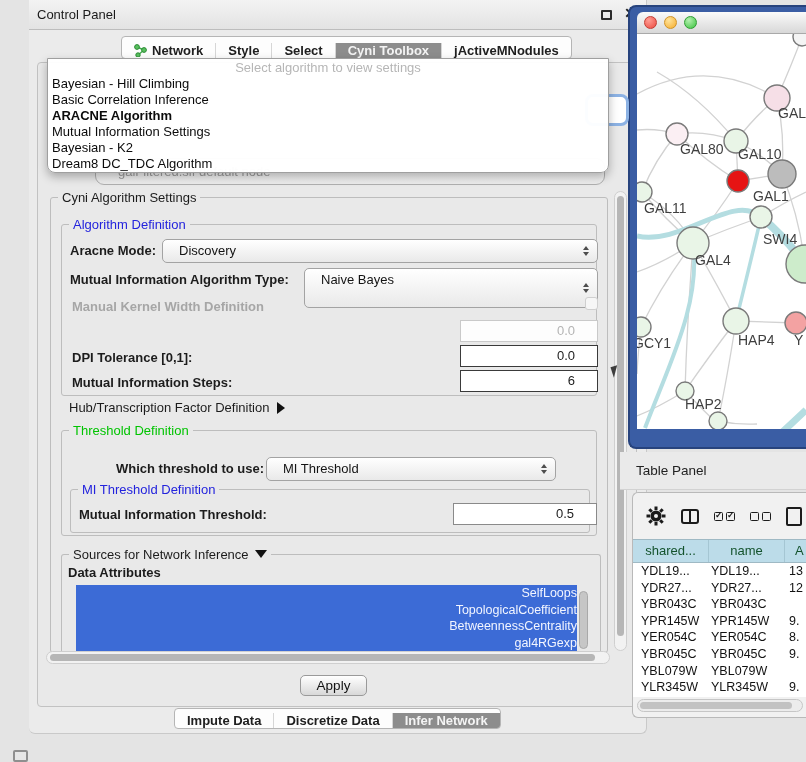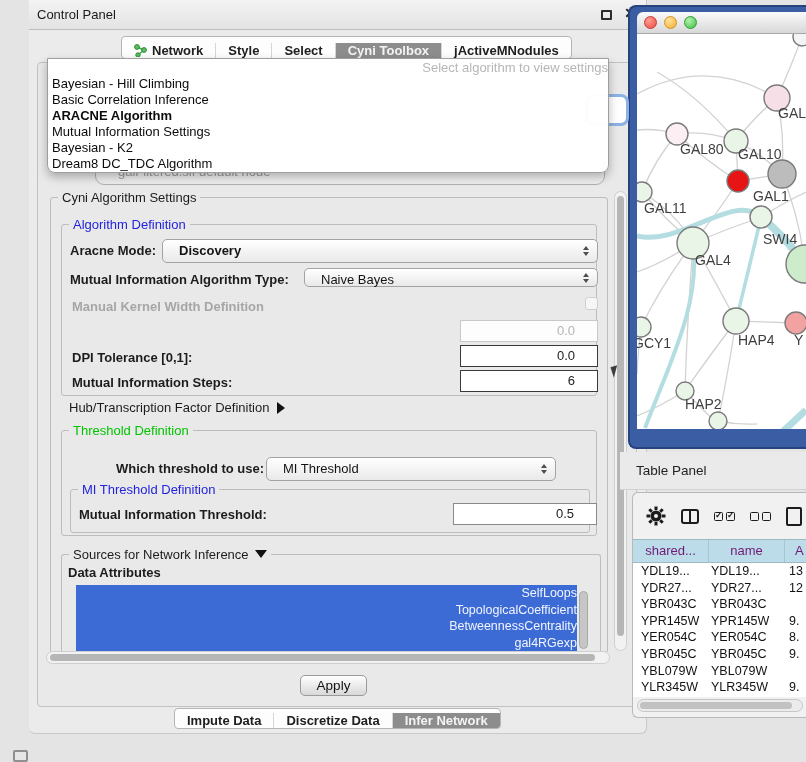--- a/index.html
+++ b/index.html
@@ -75,21 +75,21 @@
   .scroll-thumb { position:absolute; background:#b6b6b6; border-radius:6px; }
 
   .apply-btn { position:absolute; left:262px; top:612px; width:67px; height:21px;
         background:linear-gradient(#ffffff,#d8d8d8); border:1px solid #9a9a9a;
         border-radius:5px; text-align:center; line-height:19px; font-size:13.5px; color:#111; }
 
   
   .dropdown { left:18px; top:58px; width:562px; height:115px; z-index:6;
         background:rgba(255,255,255,0.97); border:1px solid #9f9f9f;
         border-radius:0 0 8px 8px; box-shadow:0 4px 10px rgba(0,0,0,0.28); }
-  .dd-prompt { text-align:right; color:#b6b6b6; font-size:13px; height:17px; line-height:17px; }
+  .dd-prompt { text-align:center; color:#b6b6b6; font-size:13px; height:17px; line-height:17px; }
   .dd-item { padding-left:4px; font-size:13px; height:16px; line-height:16px; color:#0b0b0b; white-space:nowrap; }
   .dd-item.bold { font-weight:bold; }
 
   .ghost-combo { left:66px; top:158px; width:510px; height:27px; z-index:2;
         background:linear-gradient(#fbfbfb,#ececec); border:1px solid #b0b0b0;
         border-radius:9px; color:#9c9c9c; line-height:25px; padding-left:22px; }
   .ghost-focus { left:556px; top:94px; width:44px; height:32px; z-index:2;
         background:#fff; border:3px solid #8cb2e4; border-radius:8px; }
 
   
@@ -114,21 +114,21 @@
         display:flex; align-items:center; gap:15px; padding-left:13px; }
   .icon-split { width:18px; height:15px; border:2px solid #1c1c1c; border-radius:3px; position:relative; }
   .icon-split::after { content:""; position:absolute; left:50%; top:0; bottom:0; width:2px;
         background:#1c1c1c; transform:translateX(-50%); }
   .cb-pair { display:flex; gap:3px; }
   .cb { width:9px; height:9px; border:1.5px solid #1c1c1c; border-radius:1.5px; position:relative; }
   .cb.checked::after { content:"✓"; position:absolute; left:0px; top:-3px; font-size:9px; font-weight:bold; color:#1c1c1c; }
   .icon-doc { width:16px; height:19px; border:2px solid #1c1c1c; border-radius:2px; }
   .tp-thead { position:absolute; left:0; top:46px; width:100%; height:24px; background:#bcdce9;
         border-top:1px solid #9fb9c4; border-bottom:1px solid #9fb9c4; display:flex; }
-  .tp-th { line-height:22px; text-align:center; font-size:13px; color:#701a75;
+  .tp-th { line-height:22px; text-align:center; font-size:13px; color:#14532d;
         border-right:1px solid #a5c6d3; }
   .tp-rows { position:absolute; left:0; top:70px; width:100%; height:134px; background:#fff; overflow:hidden; }
   .tp-row { display:flex; height:16.6px; line-height:16.6px; font-size:12.5px; color:#121212; }
   .tp-td { overflow:hidden; white-space:nowrap; }
   .c1 { width:74px; padding-left:8px; }
   .c2 { width:76px; padding-left:4px; }
   .c3 { flex:1; padding-left:6px; }
 
   
   .corner-icon { left:13px; top:750px; width:15px; height:12px; border:2px solid #8f8f8f;
@@ -189,30 +189,30 @@
 
   <div class="abs cp-content">
 
     <div class="gb" style="left:12px; top:134px; width:558px; height:456px;">
       <span class="gb-title">Cyni Algorithm Settings</span>
 
       <div class="gb" style="left:10px; top:26px; width:536px; height:172px;">
         <span class="gb-title t-blue">Algorithm Definition</span>
 
         <div class="lbl" style="left:8px; top:14px; line-height:24px;">Aracne Mode:</div>
-        <div class="combo" style="left:100px; top:14px; width:436px; height:24px;font-weight:bold;">
+        <div class="combo" style="left:100px; top:14px; width:436px; height:24px;">
           <span>Discovery</span>
           <span class="spinners">
               <i class="spin-up"></i>
               <i class="spin-down"></i>
             </span>
         </div>
 
         <div class="lbl" style="left:8px; top:43px; line-height:24px;">Mutual Information Algorithm Type:</div>
-        <div class="combo" style="left:242px; top:43px; width:294px; height:19px;">
+        <div class="combo" style="left:242px; top:43px; width:294px; height:40px;">
           <span>Naive Bayes</span>
           <span class="spinners">
               <i class="spin-up"></i>
               <i class="spin-down"></i>
             </span>
         </div>
 
         <div class="lbl disabled" style="left:10px; top:74px;">Manual Kernel Width Definition</div>
         <div class="checkbox" style="left:523px; top:72px;"></div>
 

